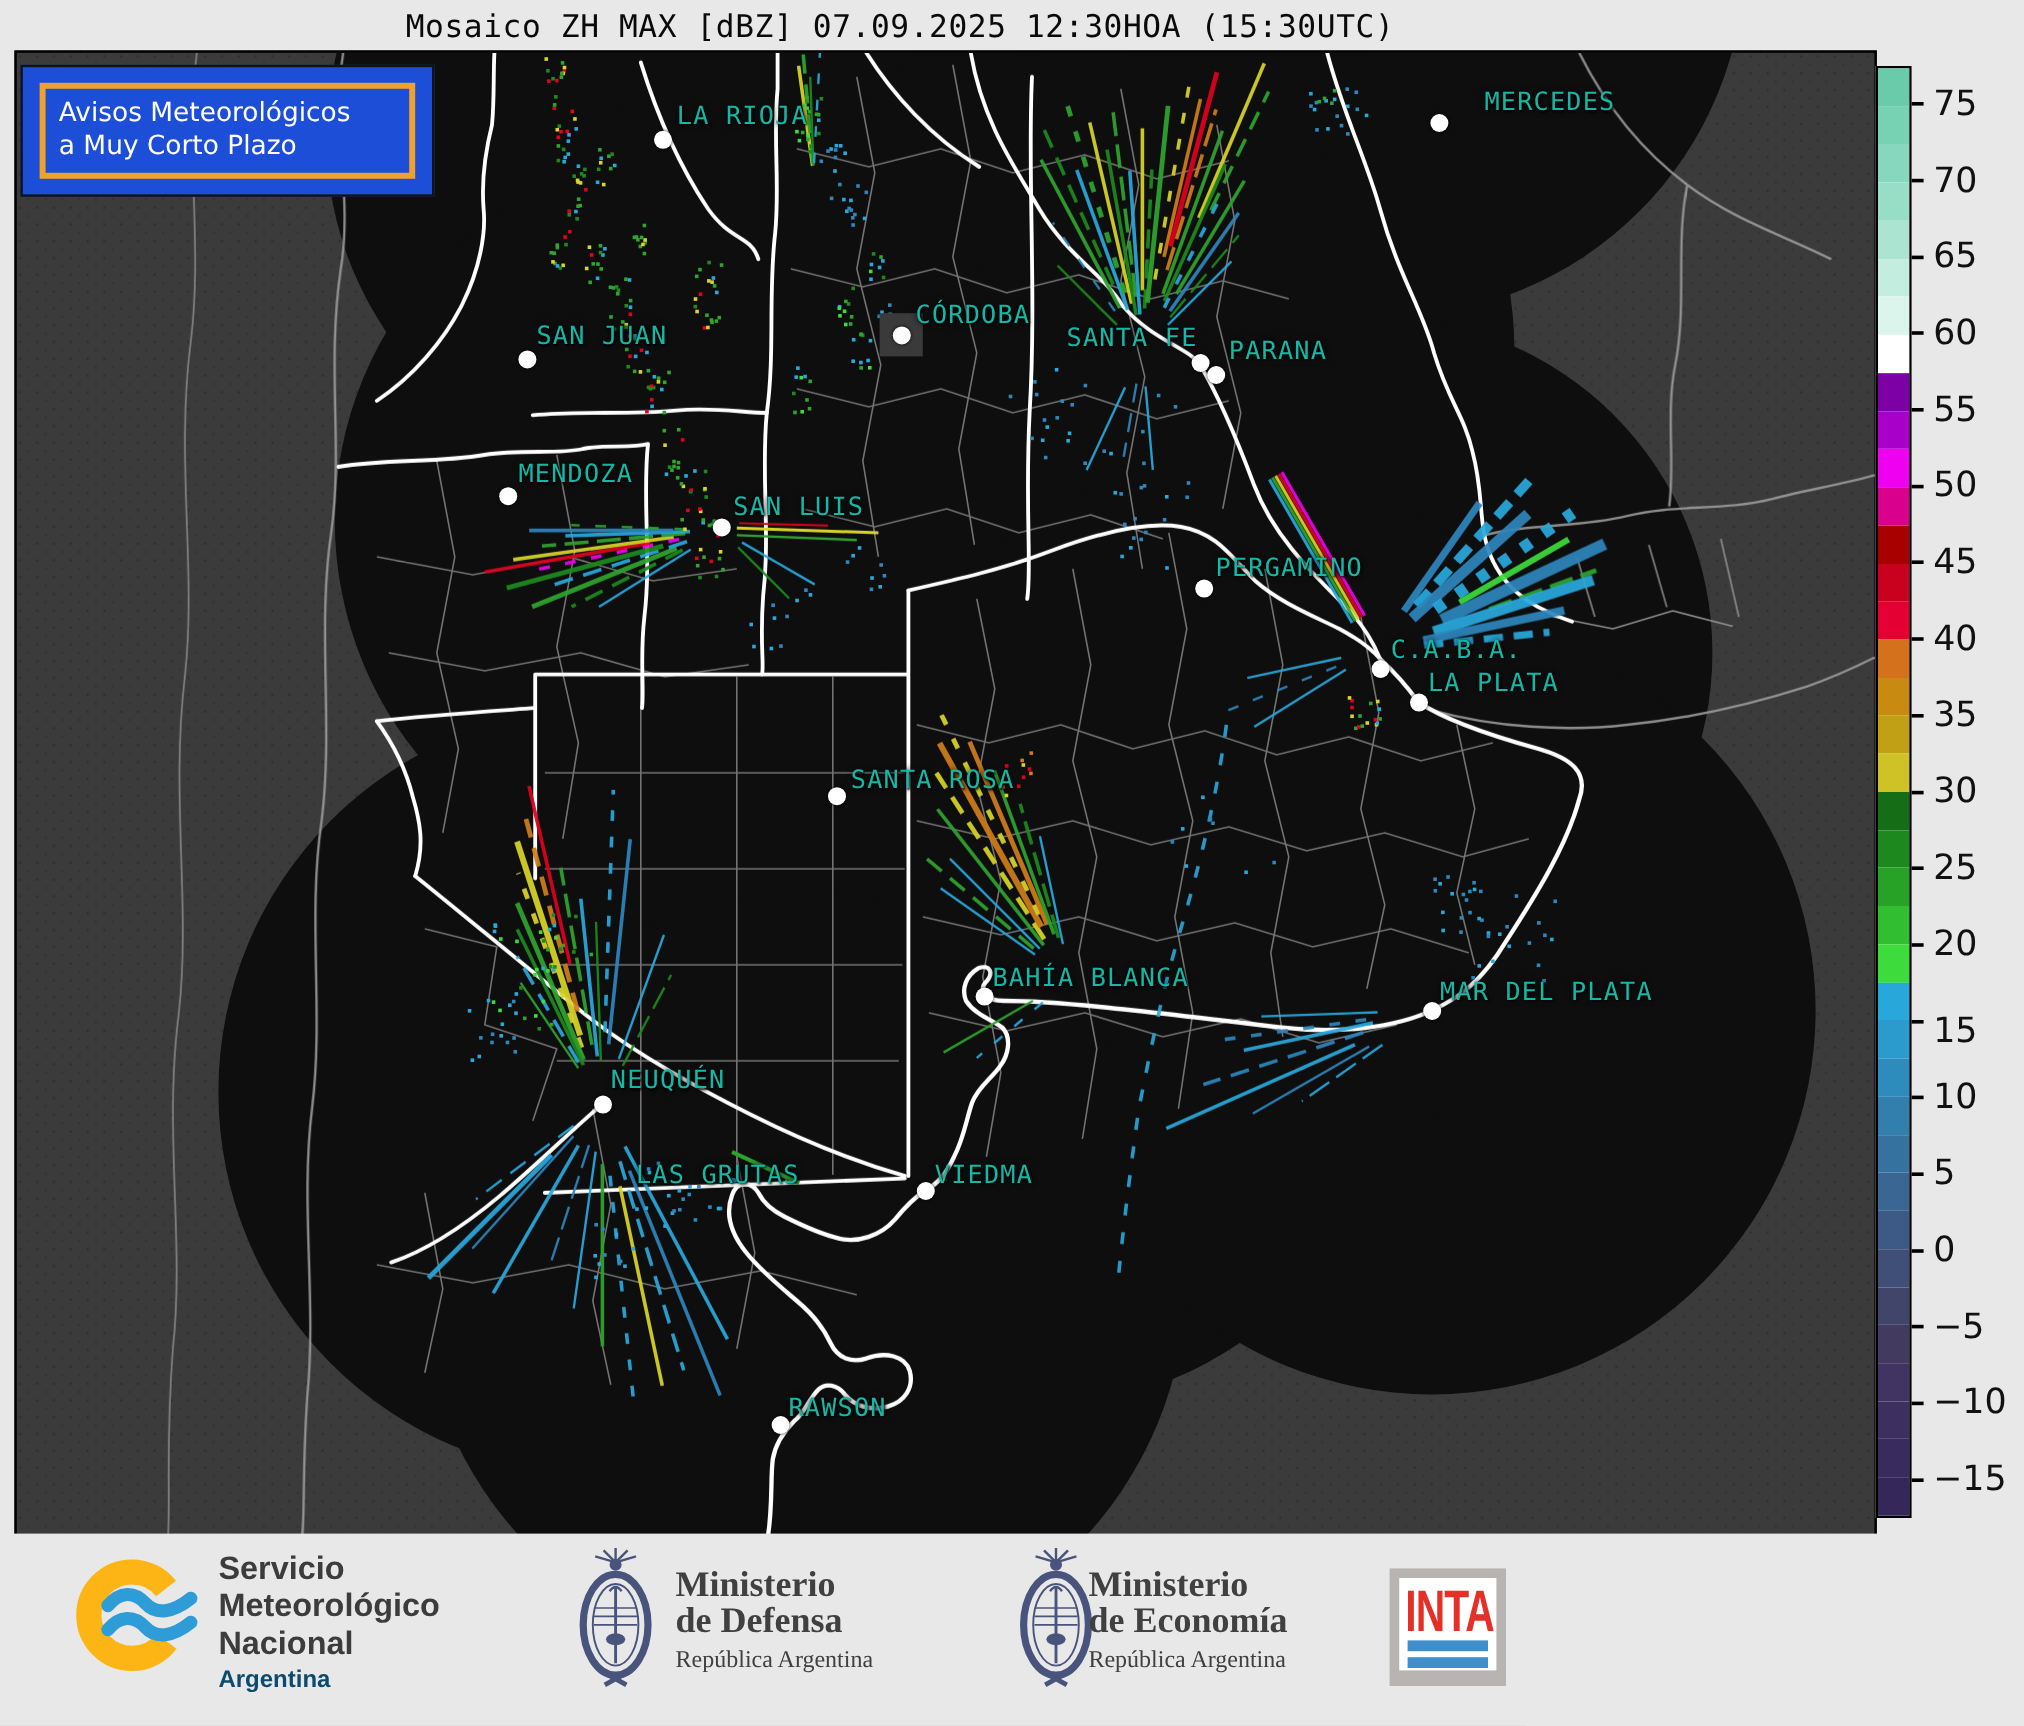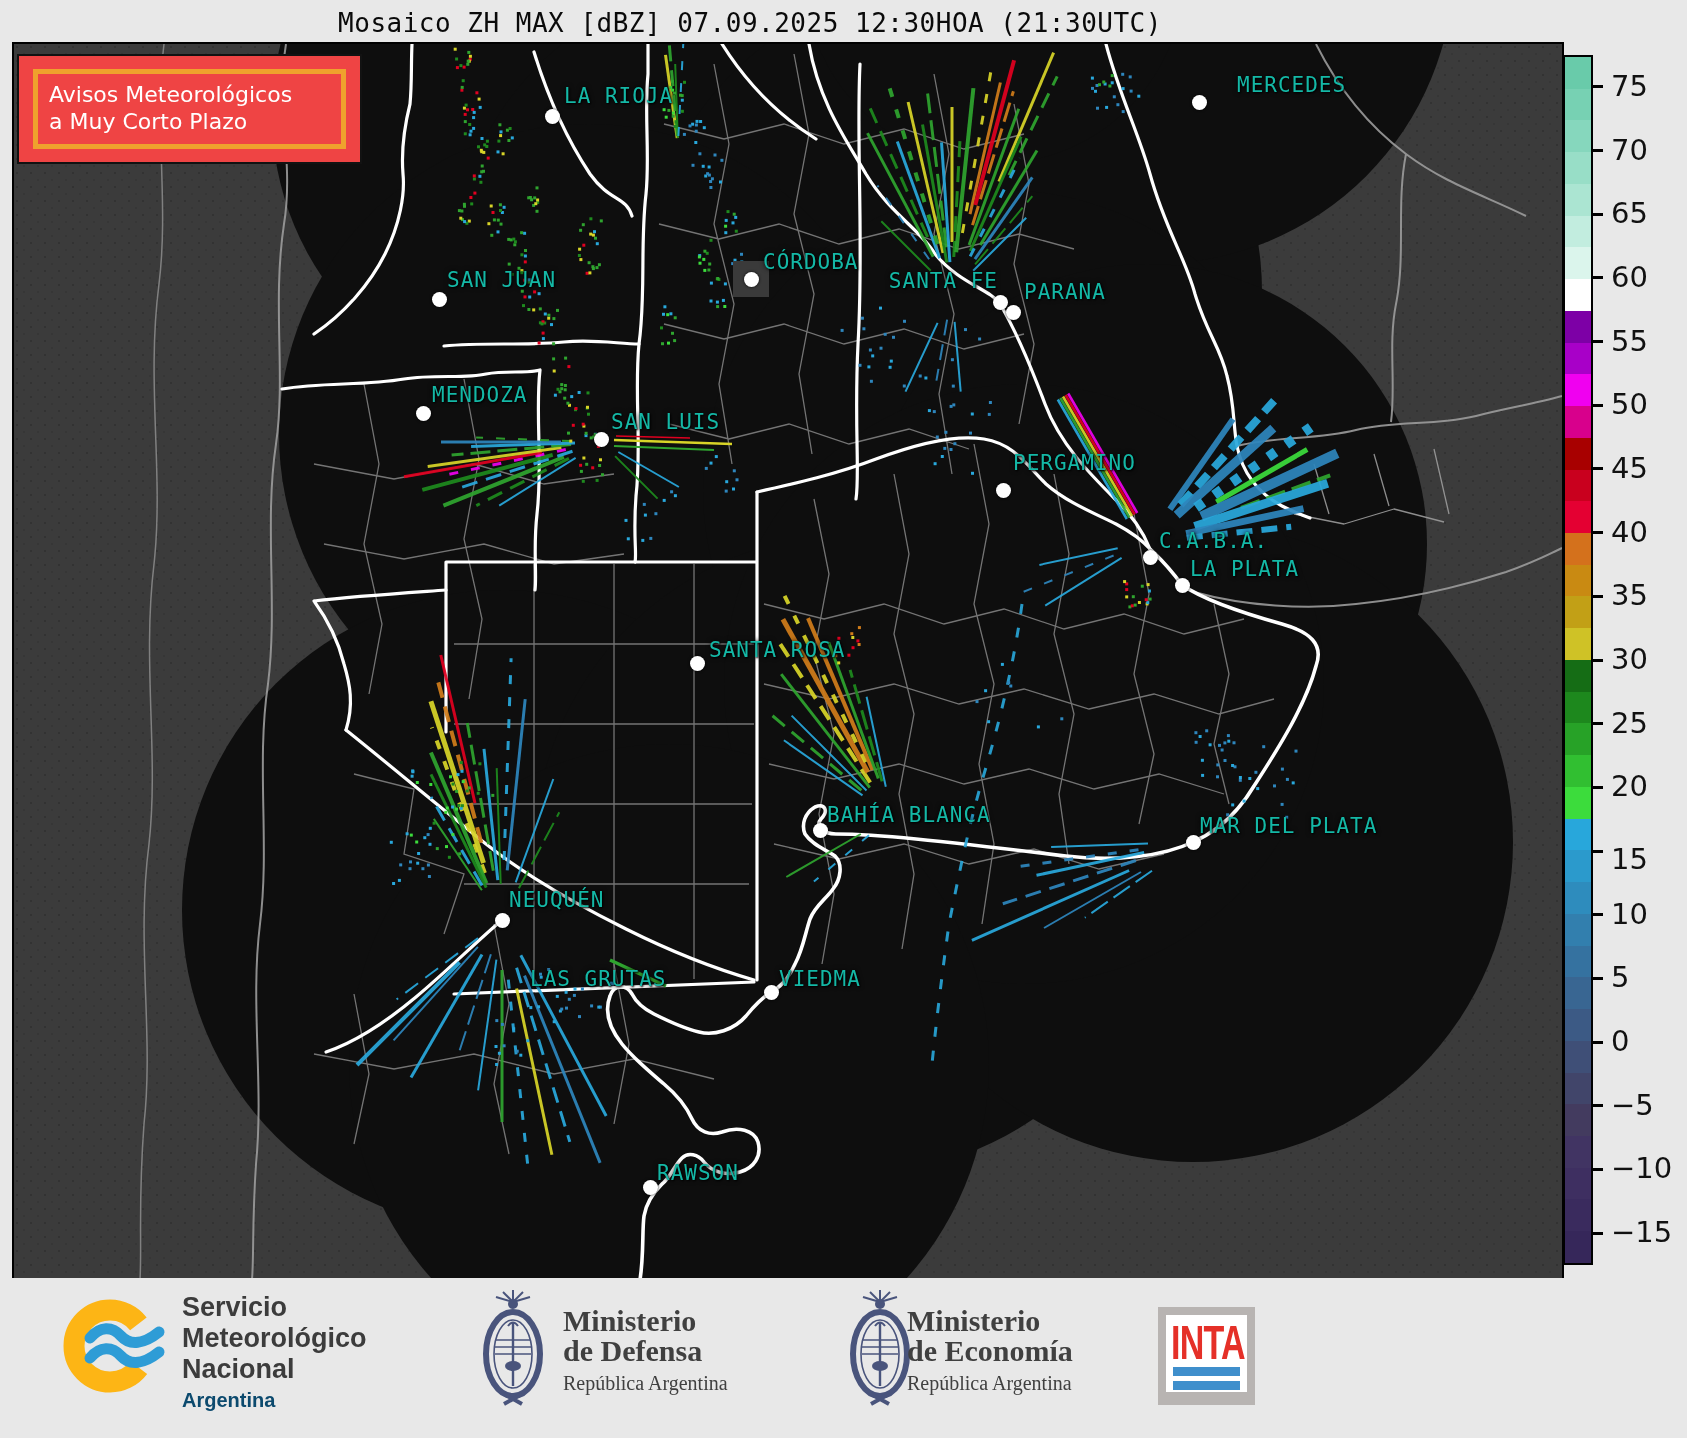--- a/index.html
+++ b/index.html
@@ -13,21 +13,21 @@
   .map-frame svg.basemap{position:absolute;left:0;top:0;}
   .overlay{position:absolute;left:0;top:0;width:1548px;height:1236px;pointer-events:none;}
   .city-label{position:absolute;font:21px "DejaVu Sans Mono","Liberation Mono",monospace;color:#14b8a6;
               white-space:nowrap;letter-spacing:1px;transform:translateY(-50%);
               text-shadow:1px 1px 2px #000,0 0 5px #000;}
   .city-label.right{transform:translate(-100%,-50%);}
   .city-dot{position:absolute;width:15px;height:15px;border-radius:50%;background:#fff;
             box-shadow:0 0 3px rgba(0,0,0,.9);}
   .city-sq{position:absolute;width:36px;height:36px;background:#3A3A3A;}
   
-  .aviso{position:absolute;left:3px;top:10px;width:345px;height:110px;background:#ef4444;
+  .aviso{position:absolute;left:3px;top:10px;width:345px;height:110px;background:#1d4ed8;
          border:2px solid #121212;box-sizing:border-box;}
   .aviso-inner{position:absolute;left:14px;top:13px;right:14px;bottom:13px;border:5px solid #EFA12D;
                display:flex;flex-direction:column;justify-content:center;padding-left:11px;
                font:22px "DejaVu Sans","Liberation Sans",sans-serif;color:#fff;line-height:1.22;}
   
   .colorbar{position:absolute;left:1563px;top:55px;width:124px;height:1210px;}
   #cb-segs{position:absolute;left:0;top:0;width:30px;height:1210px;display:flex;flex-direction:column;
            border:2px solid #000;box-sizing:border-box;background:#fff;}
   #cb-segs div{flex:1;}
   .cb-tick{position:absolute;left:30px;width:10px;height:3px;background:#000;}
@@ -47,21 +47,21 @@
   .inta-inner{position:absolute;left:8px;top:8px;width:81px;height:77px;background:#fff;}
   .inta-word{font:bold 46px "Liberation Sans",sans-serif;color:#E53028;transform:scale(.74,1.06);
              transform-origin:0 0;line-height:1;margin:3px 0 0 5px;letter-spacing:-1px;}
   .inta-bar{position:absolute;left:7px;width:67px;height:9px;background:#3F8FCC;}
 </style>
 </head>
 <body>
 
 <div class="page">
 
-  <div class="title">Mosaico ZH MAX [dBZ] 07.09.2025 12:30HOA (21:30UTC)</div>
+  <div class="title">Mosaico ZH MAX [dBZ] 07.09.2025 12:30HOA (15:30UTC)</div>
 
   <div class="map-frame">
     <svg class="basemap" width="1548" height="1236" viewBox="0 0 1548 1236">
       <defs>
         <pattern id="dots" width="14" height="14" patternUnits="userSpaceOnUse">
           <rect width="14" height="14" fill="#3B3B3B"></rect>
           <circle cx="3" cy="3" r="1.1" fill="#2F2F2F"></circle>
           <circle cx="10" cy="10" r="1.1" fill="#343434"></circle>
         </pattern>
       </defs>
@@ -757,21 +757,21 @@
         <div class="city-label" style="left: 749px; top: 218px; text-align: center;">CÓRDOBA</div>
         <div class="city-dot" style="left: 978.5px; top: 250.5px;"></div>
         <div class="city-label right" style="left: 984px; top: 237px;">SANTA FE</div>
         <div class="city-dot" style="left: 991.5px; top: 260.5px;"></div>
         <div class="city-label" style="left: 1010px; top: 248px;">PARANA</div>
         <div class="city-dot" style="left: 401.5px; top: 361.5px;"></div>
         <div class="city-label" style="left: 418px; top: 351px;">MENDOZA</div>
         <div class="city-dot" style="left: 579.5px; top: 387.5px;"></div>
         <div class="city-label" style="left: 597px; top: 378px;">SAN LUIS</div>
         <div class="city-dot" style="left: 981.5px; top: 438.5px;"></div>
-        <div class="city-label" style="left: 999px; top: 419px; text-align: center;">PERGAMINO</div>
+        <div class="city-label" style="left: 999px; top: 429px; text-align: center;">PERGAMINO</div>
         <div class="city-dot" style="left: 1128.5px; top: 505.5px;"></div>
         <div class="city-label" style="left: 1145px; top: 497px;">C.A.B.A.</div>
         <div class="city-dot" style="left: 1160.5px; top: 533.5px;"></div>
         <div class="city-label" style="left: 1176px; top: 525px;">LA PLATA</div>
         <div class="city-dot" style="left: 675.5px; top: 611.5px;"></div>
         <div class="city-label" style="left: 695px; top: 606px;">SANTA ROSA</div>
         <div class="city-dot" style="left: 1171.5px; top: 790.5px;"></div>
         <div class="city-label" style="left: 1186px; top: 782px;">MAR DEL PLATA</div>
         <div class="city-dot" style="left: 798.5px; top: 778.5px;"></div>
         <div class="city-label" style="left: 813px; top: 771px;">BAHÍA BLANCA</div>

